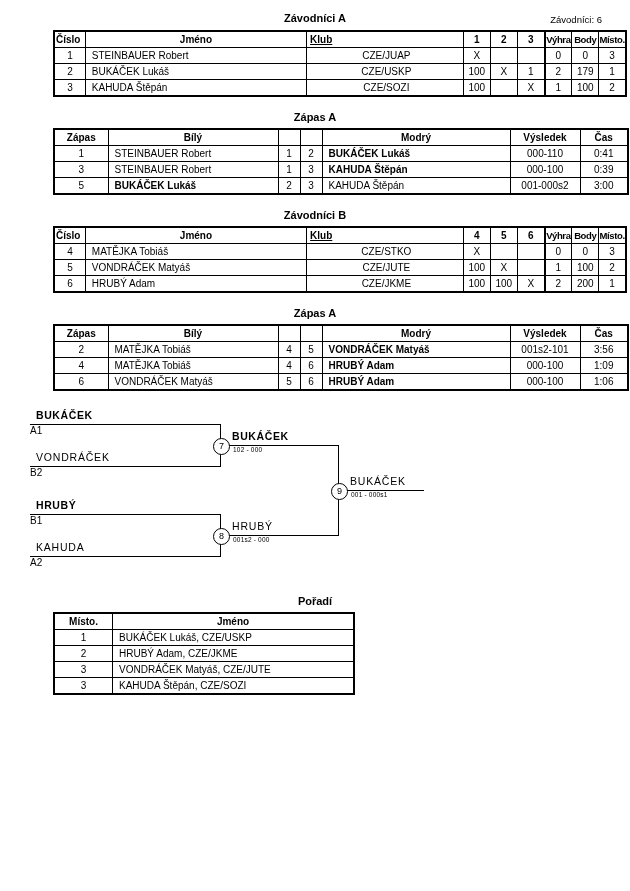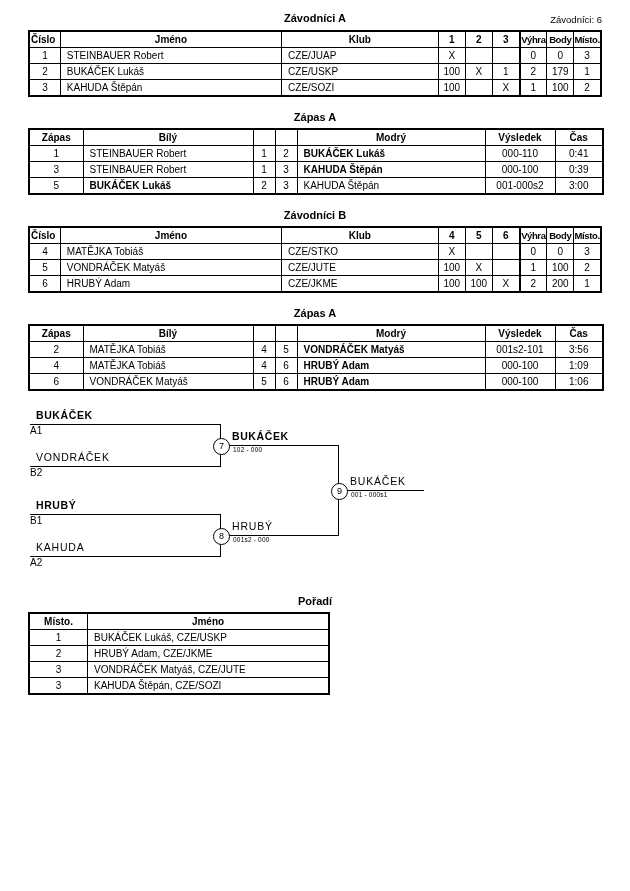--- a/index.html
+++ b/index.html
@@ -38,20 +38,21 @@
     top:2px;
     font-size:9.5px;
     font-weight:normal;
   }
 
   
   table {
     border-collapse:collapse;
     font-size:10px;
     background:#fff;
+    margin-left:25px;
   }
   .tbl-wrap { padding:0 28px; }
   .tbl-wrap.narrow { padding:0 28px; width:302px; }
 
   table.grid { width:100%; border:2px solid #000; table-layout:fixed; }
   table.grid th, table.grid td {
     border:1px solid #000;
     padding:2px 3px;
     height:16px;
     box-sizing:border-box;
@@ -62,23 +63,23 @@
 
   
   .t-competitors col.c-num   { width:30px; }
   .t-competitors col.c-name  { width:212px; }
   .t-competitors col.c-club  { width:150px; }
   .t-competitors col.c-sc    { width:26px; }
   .t-competitors col.c-stat  { width:26px; }
 
   .t-competitors td.num, .t-competitors td.sc, .t-competitors td.stat { text-align:center; }
   .t-competitors td.name { text-align:left; padding-left:6px; }
-  .t-competitors td.club { text-align:left; padding-left:6px; }
+  .t-competitors td.club { text-align:center; padding-left:6px; }
   .t-competitors th.h-name { text-align:center; }
-  .t-competitors th.h-club { text-align:center; }
+  .t-competitors th.h-club { text-align:left;text-decoration:underline; }
   .t-competitors th.h-num  { text-align:left; padding-left:1px; }
   .t-competitors th.h-stat { font-size:9.5px; padding:0; letter-spacing:-0.4px; }
   .grp-divider { border-left:2px solid #000 !important; }
 
   
   .t-matches col.m-no    { width:54px; }
   .t-matches col.m-white { width:170px; }
   .t-matches col.m-w     { width:22px; }
   .t-matches col.m-b     { width:22px; }
   .t-matches col.m-blue  { width:188px; }

